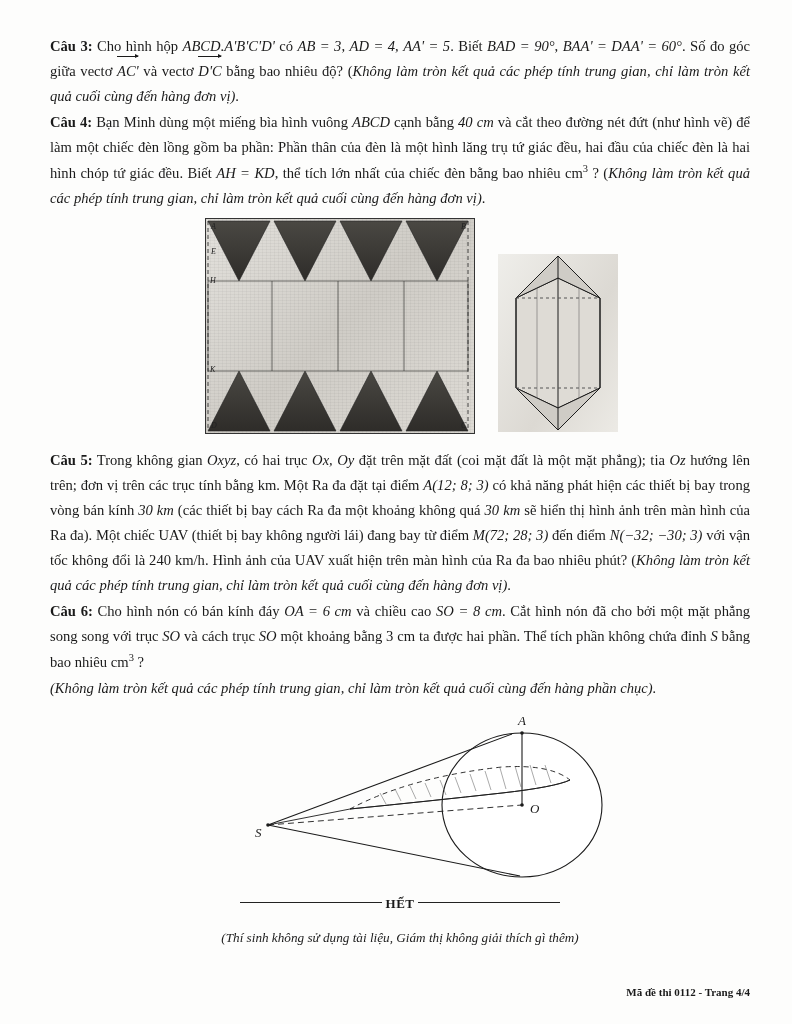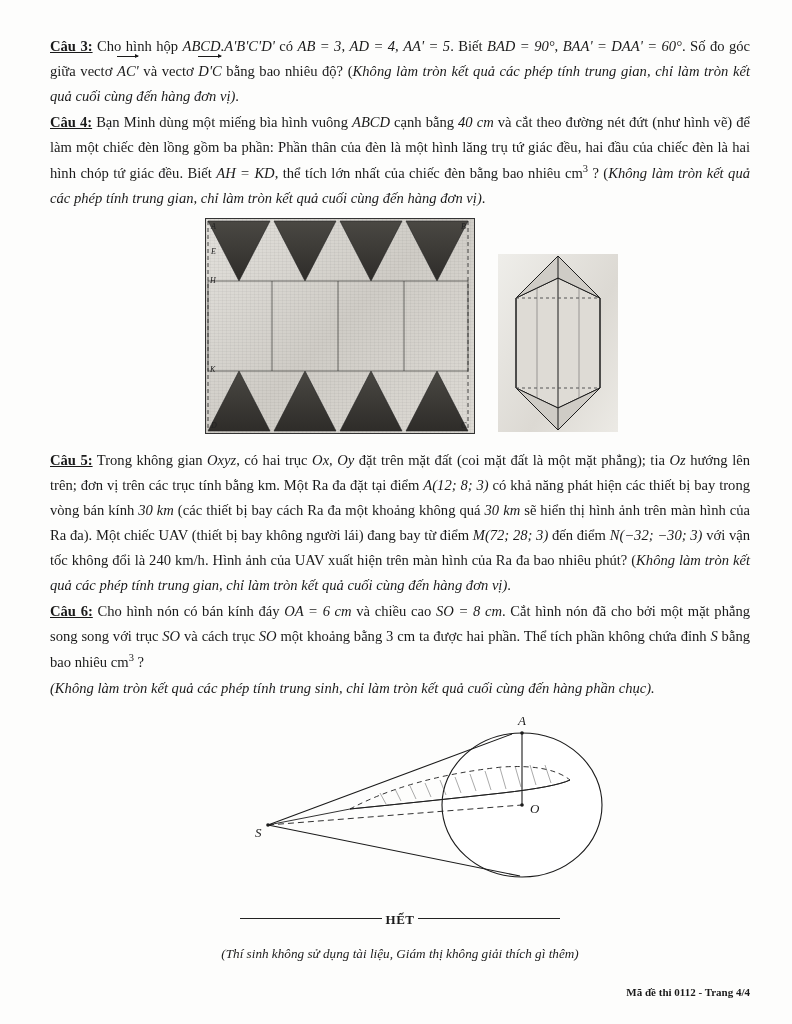--- a/index.html
+++ b/index.html
@@ -30,21 +30,20 @@
   }
   .para {
     font-size: 14.6px;
     line-height: 1.72;
     text-align: justify;
     margin: 0 0 1px 0;
     text-indent: 0;
   }
   .lbl {
     font-weight: bold;
-    text-decoration: underline;
   }
   .it {
     font-style: italic;
   }
   .mathit {
     font-style: italic;
     font-family: Liberation Serif, serif;
   }
   .vecbar {
     position: relative;
@@ -119,21 +118,21 @@
   .fig6 {
     position: relative;
     width: 700px;
     height: 185px;
     margin: 4px 0 0 0;
   }
   .hr-het {
     position: relative;
     width: 700px;
     text-align: center;
-    margin-top: 20px;
+    margin-top: 4px;
     font-family: Liberation Serif, serif;
   }
   .het-line {
     position: absolute;
     left: 190px;
     right: 190px;
     top: 8px;
     height: 1px;
     background: #222;
   }
@@ -261,21 +260,21 @@
 
     <p class="para">
       <span class="lbl">Câu 5:</span>
       <span>Trong không gian </span><span class="mathit">Oxyz</span><span>, có hai trục </span><span class="mathit">Ox, Oy</span><span> đặt trên mặt đất (coi mặt đất là một mặt phẳng); tia </span><span class="mathit">Oz</span><span> hướng lên trên; đơn vị trên các trục tính bằng km. Một Ra đa đặt tại điểm </span><span class="mathit">A(12; 8; 3)</span><span> có khả năng phát hiện các thiết bị bay trong vòng bán kính </span><span class="mathit">30 km</span><span> (các thiết bị bay cách Ra đa một khoảng không quá </span><span class="mathit">30 km</span><span> sẽ hiển thị hình ảnh trên màn hình của Ra đa). Một chiếc UAV (thiết bị bay không người lái) đang bay từ điểm </span><span class="mathit">M(72; 28; 3)</span><span> đến điểm </span><span class="mathit">N(−32; −30; 3)</span><span> với vận tốc không đổi là 240 km/h. Hình ảnh của UAV xuất hiện trên màn hình của Ra đa bao nhiêu phút? (</span><span class="it">Không làm tròn kết quả các phép tính trung gian, chỉ làm tròn kết quả cuối cùng đến hàng đơn vị)</span><span>.</span>
     </p>
 
     <p class="para">
       <span class="lbl">Câu 6:</span>
       <span>Cho hình nón có bán kính đáy </span><span class="mathit">OA = 6 cm</span><span> và chiều cao </span><span class="mathit">SO = 8 cm</span><span>. Cắt hình nón đã cho bởi một mặt phẳng song song với trục </span><span class="mathit">SO</span><span> và cách trục </span><span class="mathit">SO</span><span> một khoảng bằng 3 cm ta được hai phần. Thể tích phần không chứa đỉnh </span><span class="mathit">S</span><span> bằng bao nhiêu cm</span><sup>3</sup><span> ?</span>
     </p>
-    <p class="para it">(Không làm tròn kết quả các phép tính trung sinh, chỉ làm tròn kết quả cuối cùng đến hàng phần chục).</p>
+    <p class="para it">(Không làm tròn kết quả các phép tính trung gian, chỉ làm tròn kết quả cuối cùng đến hàng phần chục).</p>
 
     <div class="fig6">
       <svg width="700" height="185" viewBox="0 0 700 185">
         <g fill="none" stroke="#1b1b1b" stroke-width="1.1">
 
           <ellipse cx="472" cy="100" rx="80" ry="72" fill="#ffffff"></ellipse>
 
           <line x1="218" y1="120" x2="462" y2="29"></line>
           <line x1="218" y1="120" x2="470" y2="171"></line>
 

